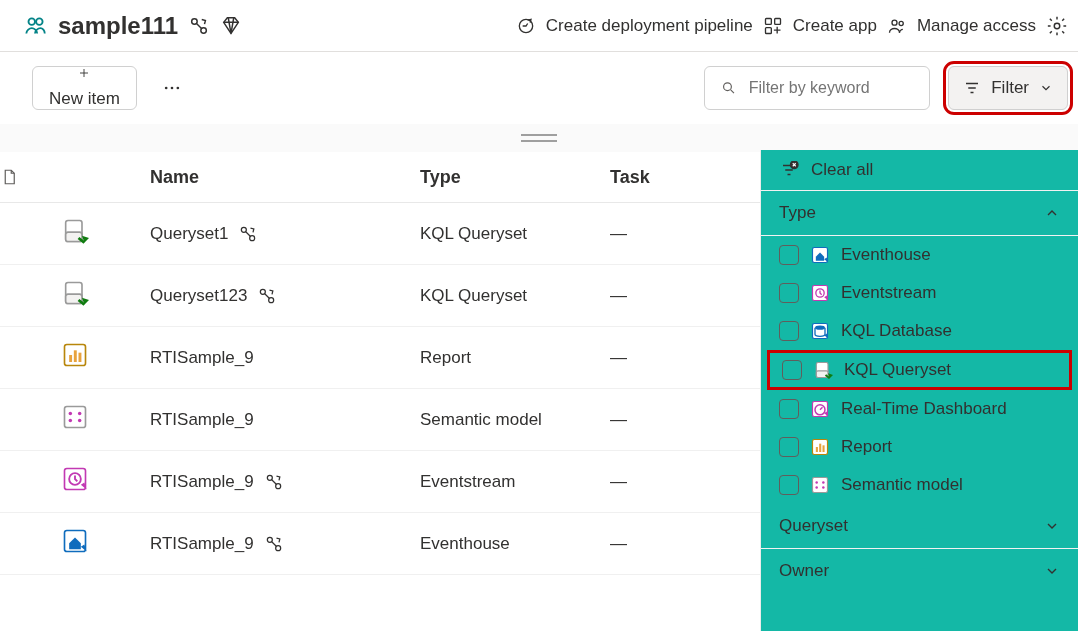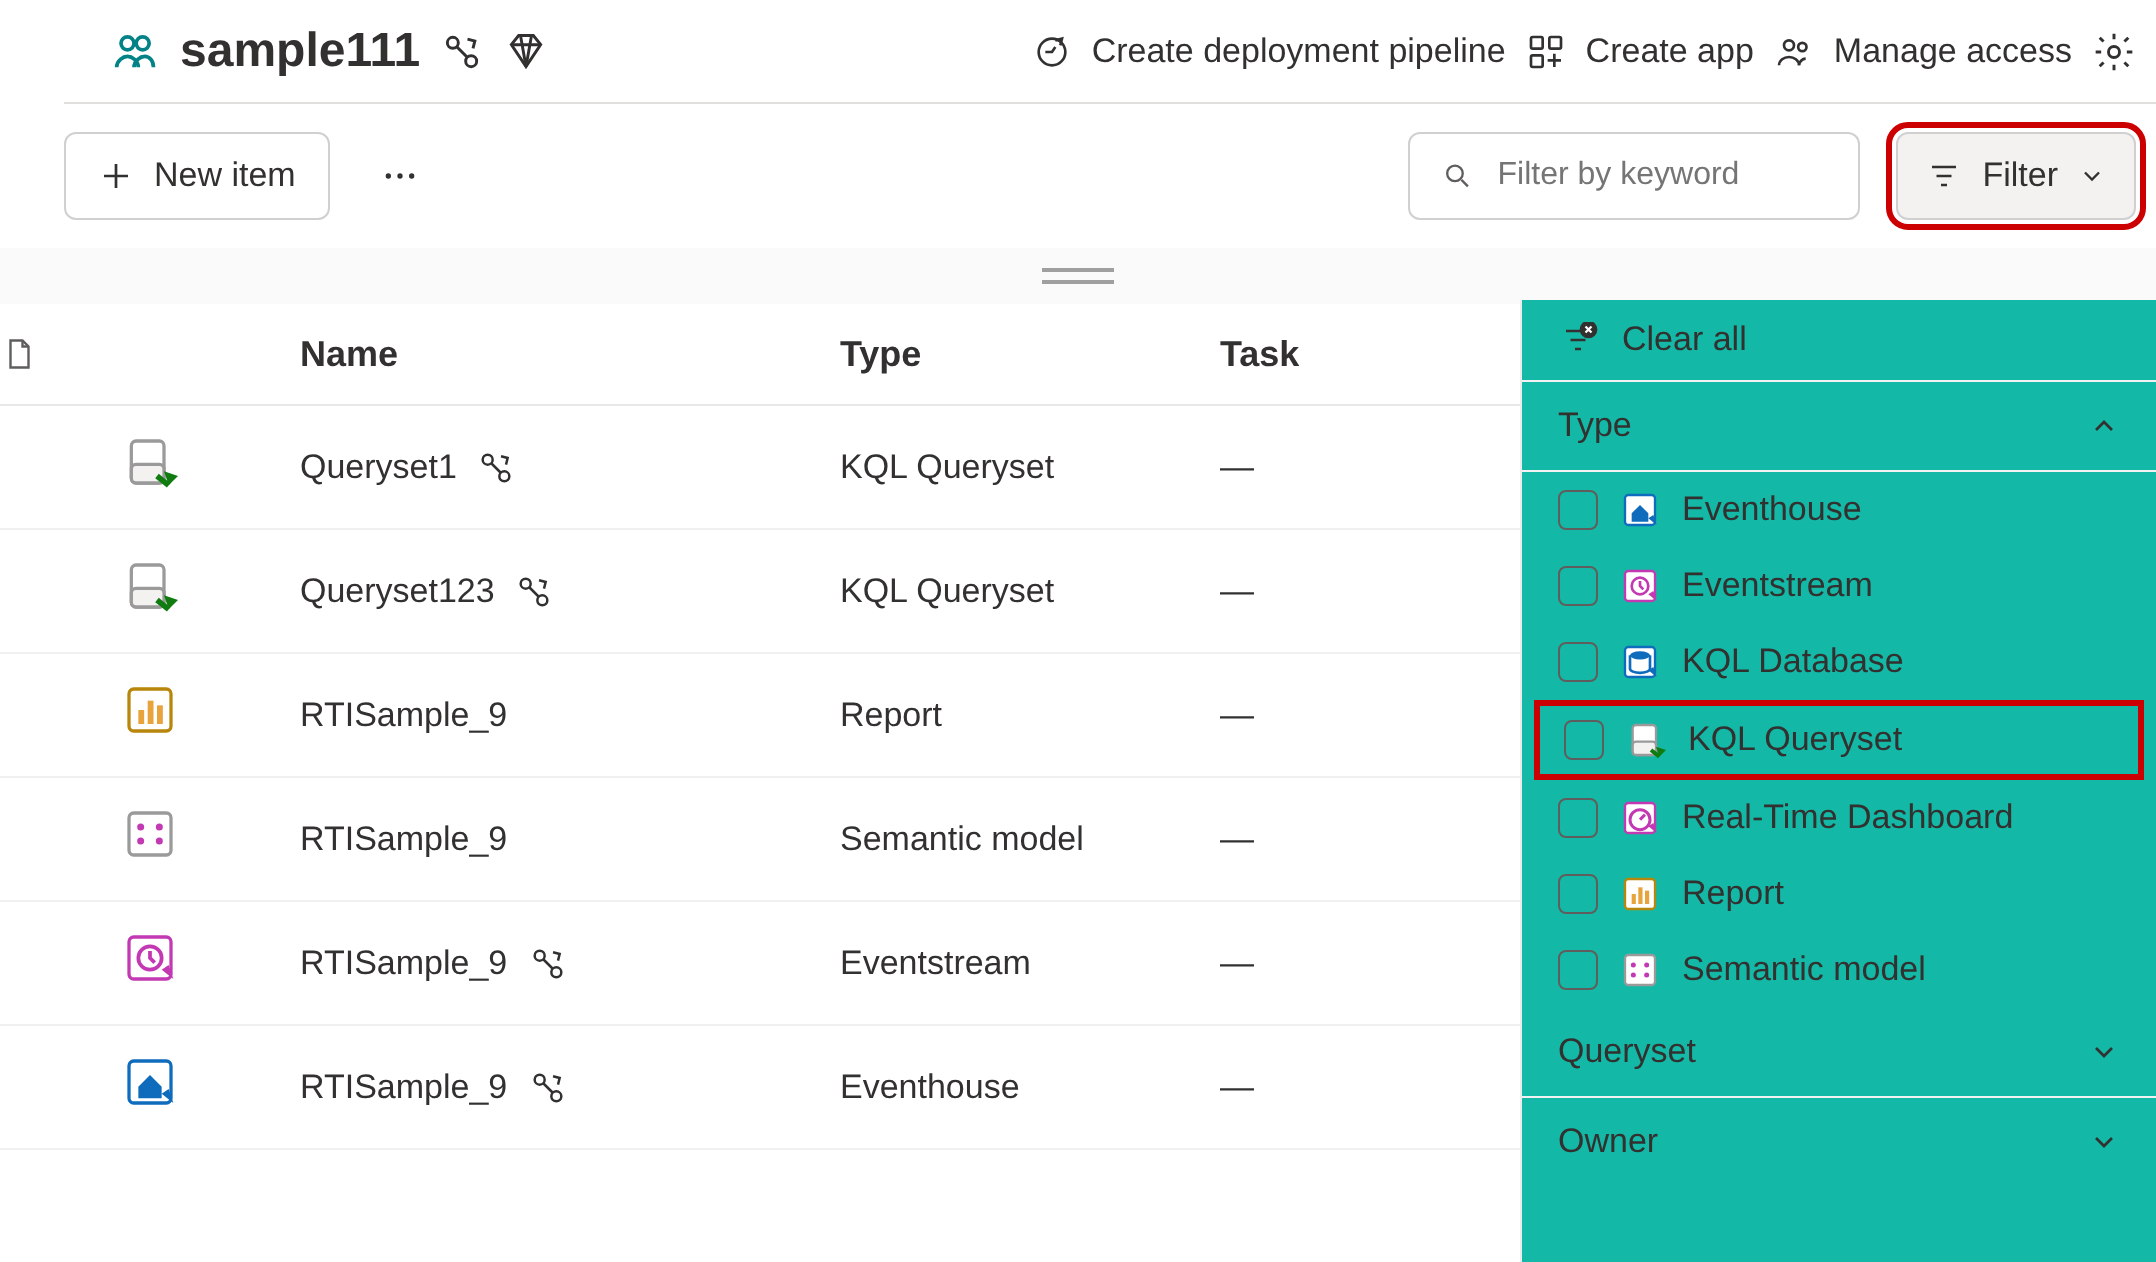--- a/index.html
+++ b/index.html
@@ -14,21 +14,20 @@
   }
 
   
   .top-header {
     display: flex;
     align-items: center;
     height: 52px;
     padding: 0 10px 0 22px;
     border-bottom: 1px solid #e1dfdd;
     gap: 12px;
-    margin-left: 32px;
   }
   .workspace-title-wrap {
     display: flex;
     align-items: center;
     gap: 10px;
     margin-right: auto;
   }
   .workspace-title {
     font-size: 24px;
     font-weight: 600;
@@ -59,21 +58,21 @@
     align-items: center;
     gap: 10px;
     height: 44px;
     padding: 0 16px;
     font-size: 17px;
     border-radius: 6px;
     cursor: pointer;
     background: #fff;
     border: 1px solid transparent;
   }
-  .btn.outlined { border-color: #d0d0d0; }
+  .btn.outlined { border-color: #d0d0d0; flex-direction: column; }
   .toolbar .spacer { flex: 1; }
   .search-box {
     display: flex;
     align-items: center;
     gap: 10px;
     height: 44px;
     padding: 0 16px;
     border: 1px solid #d0d0d0;
     border-radius: 6px;
     width: 226px;

